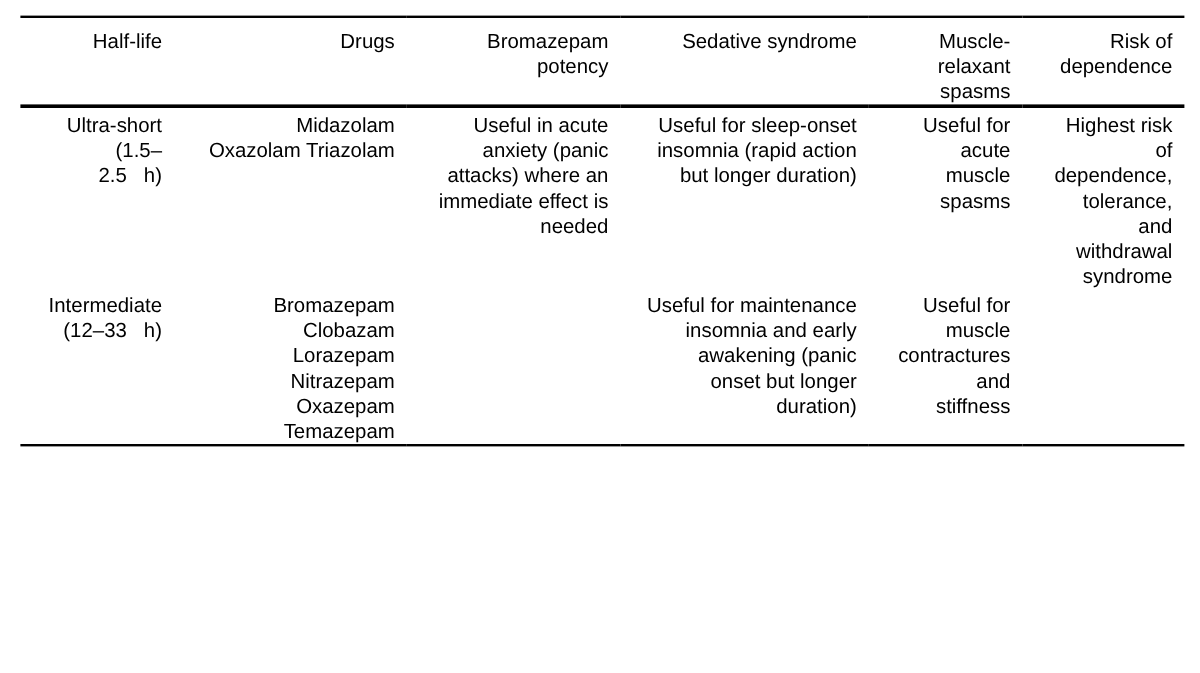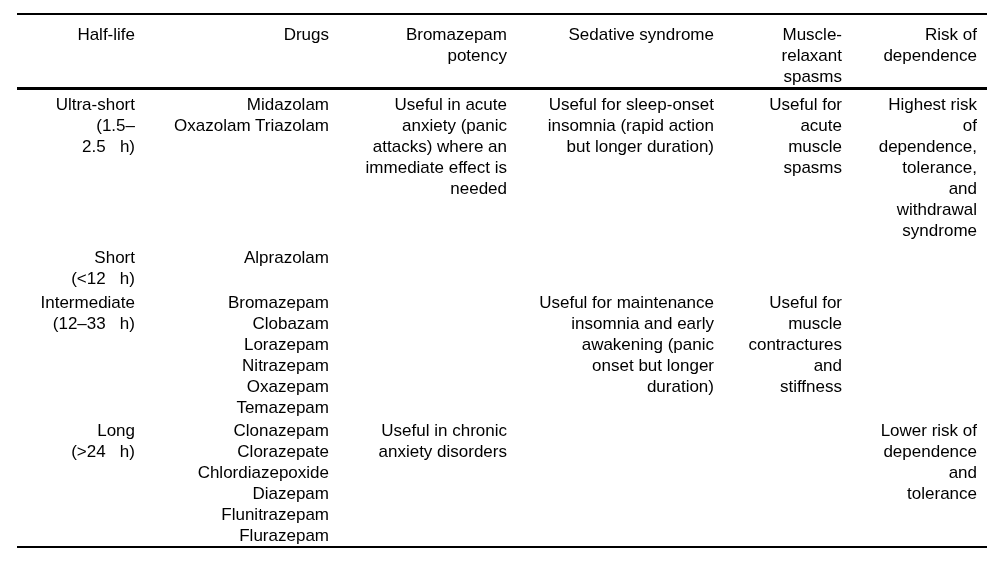--- a/index.html
+++ b/index.html
@@ -99,29 +99,20 @@
 muscle
 spasms</td>
         <td>Highest risk
 of
 dependence,
 tolerance,
 and
 withdrawal
 syndrome</td>
       </tr>
-      <tr class="row-short">
-        <td>Short
-(&lt;12   h)</td>
-        <td>Alprazolam</td>
-        <td></td>
-        <td></td>
-        <td></td>
-        <td></td>
-      </tr>
       <tr class="row-intermediate">
         <td>Intermediate
 (12–33   h)</td>
         <td>Bromazepam
 Clobazam
 Lorazepam
 Nitrazepam
 Oxazepam
 Temazepam</td>
         <td></td>
@@ -130,33 +121,15 @@
 awakening (panic
 onset but longer
 duration)</td>
         <td>Useful for
 muscle
 contractures
 and
 stiffness</td>
         <td></td>
       </tr>
-      <tr class="row-long">
-        <td>Long
-(&gt;24   h)</td>
-        <td>Clonazepam
-Clorazepate
-Chlordiazepoxide
-Diazepam
-Flunitrazepam
-Flurazepam</td>
-        <td>Useful in chronic
-anxiety disorders</td>
-        <td></td>
-        <td></td>
-        <td>Lower risk of
-dependence
-and
-tolerance</td>
-      </tr>
     </tbody>
   </table>
 </div>
 
 </body></html>

